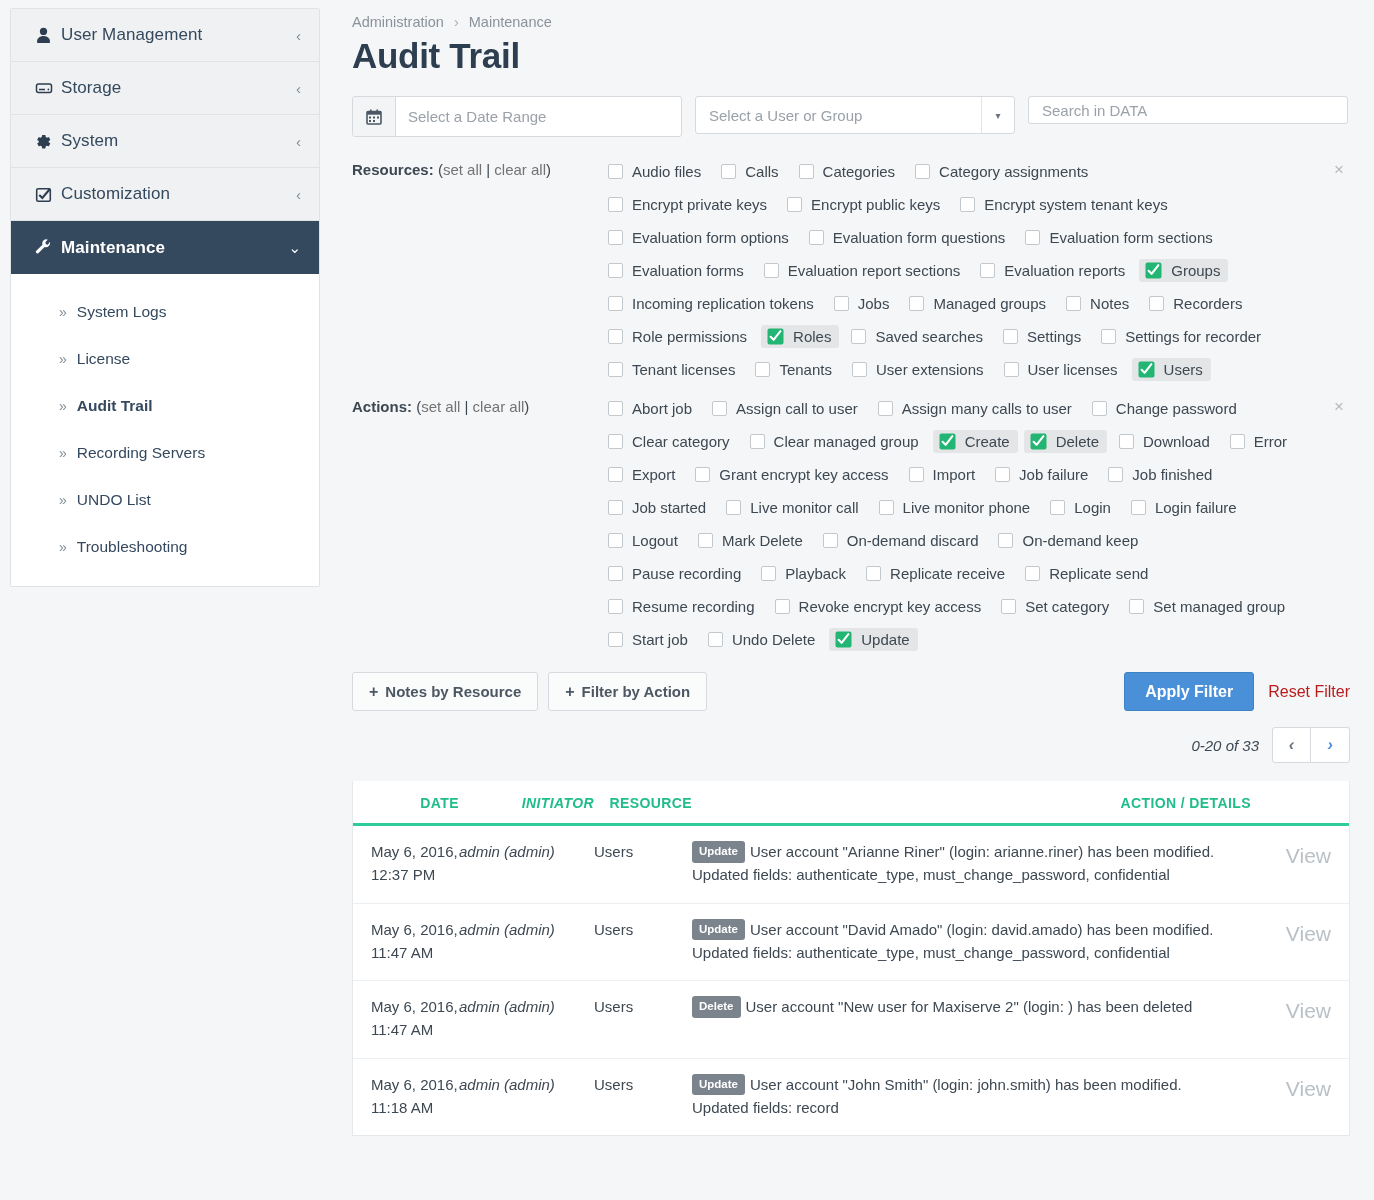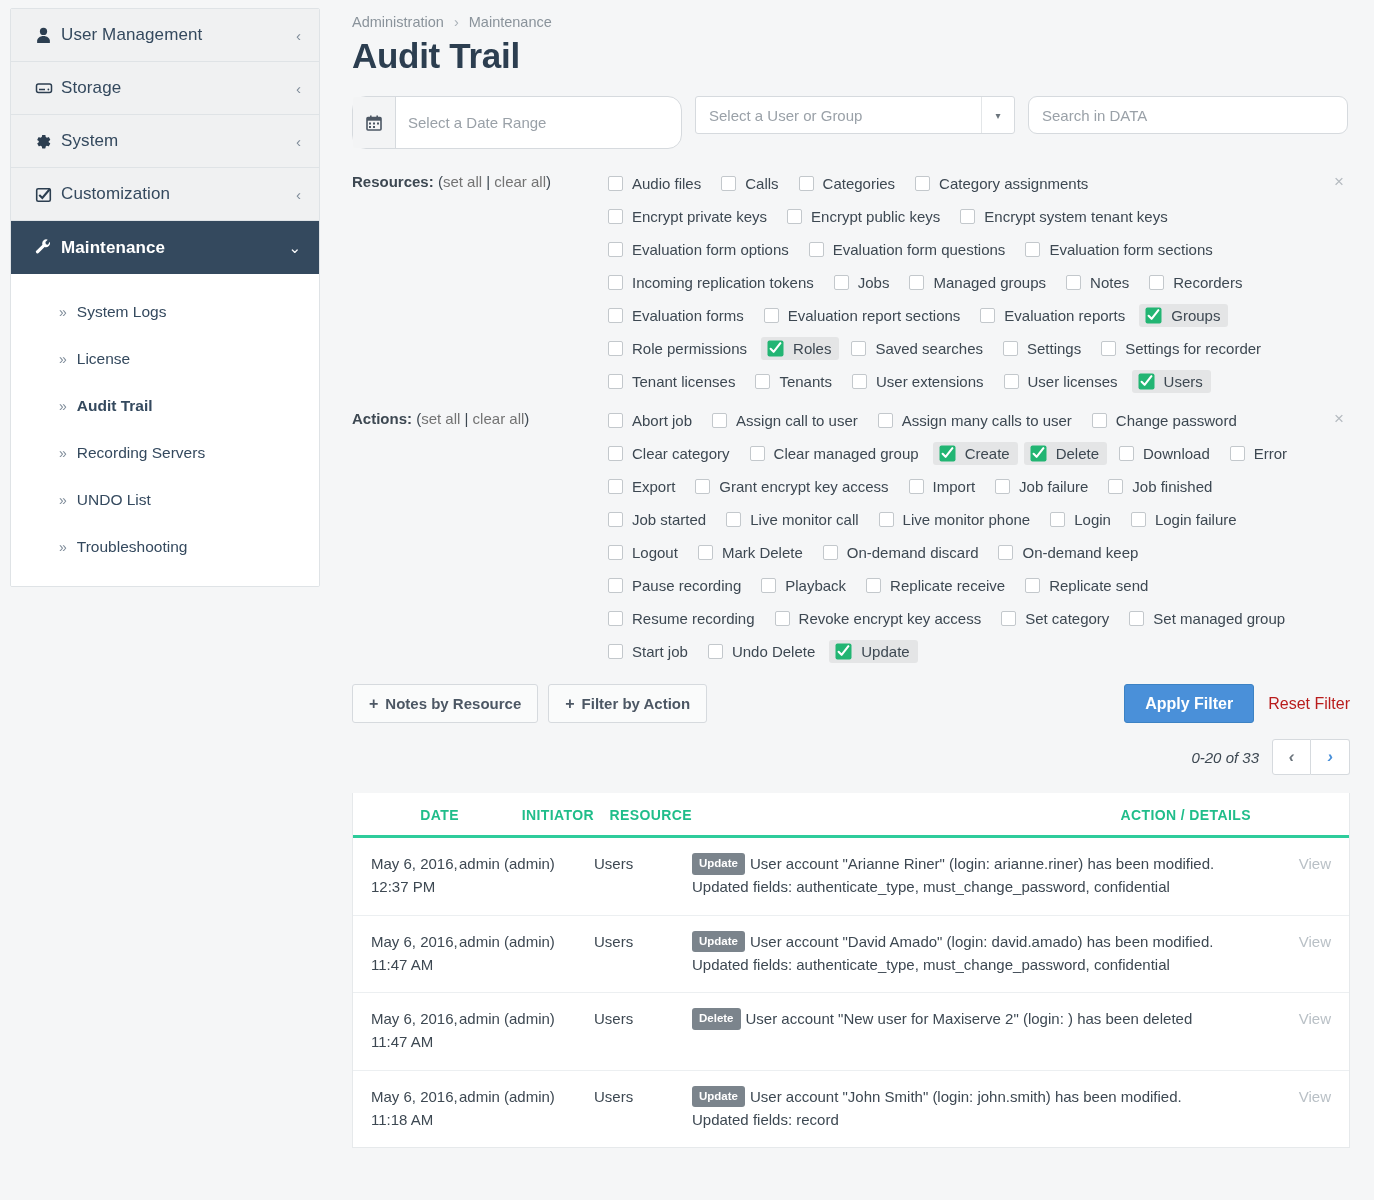--- a/index.html
+++ b/index.html
@@ -36,28 +36,28 @@
   .sub-item.current .sub-label { font-weight:bold; }
 
   
   .main { flex:1; padding: 14px 24px 0 22px; min-width:0; }
   .breadcrumb { font-size:14.5px; color:#8a939b; margin-bottom:6px; }
   .breadcrumb .sep { margin:0 6px; color:#a9b1b8; }
   .page-title { font-size:35px; font-weight:bold; color:#2c3e50; margin:0 0 20px 0; letter-spacing:-.3px; }
 
   
   .filter-row { display:flex; gap:13px; margin-bottom:18px; }
-  .date-group { display:flex; width:330px; height:53px; border:1px solid #d6dade; border-radius:14px; background:#fff; }
+  .date-group { display:flex; width:330px; height:41px; border:1px solid #d6dade; border-radius:3px; background:#fff; }
   .date-addon { width:43px; display:flex; align-items:center; justify-content:center; background:#f3f4f5; border-right:1px solid #d6dade; border-radius:3px 0 0 3px; }
   .date-input { flex:1; border:none; outline:none; background:transparent; padding:0 12px; font-size:15px; color:#555; font-family:inherit; }
   .date-input::placeholder { color:#9aa1a8; }
   .select-group { display:flex; width:320px; height:38px; border:1px solid #d6dade; border-radius:3px; background:#fff; }
   .select-text { flex:1; display:flex; align-items:center; padding:0 13px; color:#9aa1a8; font-size:15px; }
   .select-caret { width:33px; display:flex; align-items:center; justify-content:center; border-left:1px solid #e3e6e8; color:#6b747c; font-size:10px; }
-  .search-input { width:320px; height:38px; border:1px solid #d6dade; border-radius:9px; padding:0 13px; font-size:15px; color:#555; outline:none; background:#fff; font-family:inherit; }
+  .search-input { width:320px; height:28px; border:1px solid #d6dade; border-radius:3px; padding:0 13px; font-size:15px; color:#555; outline:none; background:#fff; font-family:inherit; }
   .search-input::placeholder { color:#9aa1a8; }
 
   
   .facet { display:flex; position:relative; margin-bottom:6px; }
   .facet-label { width:250px; flex:0 0 250px; padding-top:6px; font-size:15px; color:#3d4852; }
   .facet-label b { font-weight:bold; }
   .facet-label a { color:#737373; text-decoration:none; }
   .facet-boxes { flex:1; min-width:0; padding-right:36px; }
   .cb-row { display:flex; flex-wrap:wrap; align-items:center; min-height:33px; }
   .cb {
@@ -98,32 +98,32 @@
     font-size:17px; color:#6b747c; font-weight:bold;
   }
   .pg-btn:first-child { border-radius:3px 0 0 3px; }
   .pg-btn:last-child { border-radius:0 3px 3px 0; border-left:none; color:#4a90d9; }
 
   
   .table-wrap { background:#fff; border:1px solid #e6e9eb; border-top:none; margin-top:18px; }
   .thead { display:flex; padding:14px 18px 12px 18px; border-bottom:3px solid #2ecc9b; }
   .th { font-size:14px; font-weight:bold; color:#20bd8a; letter-spacing:.4px;text-align:right; }
   .c-date { width:88px; flex:0 0 88px; }
-  .c-init { width:135px; flex:0 0 135px; }
+  .c-init { width:135px; flex:0 0 135px;font-style:italic; }
   .c-res { width:98px; flex:0 0 98px; }
   .c-act { flex:1; min-width:0; padding-right:10px; }
   .c-view { width:70px; flex:0 0 70px; text-align:right; }
   .trow { display:flex; padding:14px 18px 16px 18px; border-bottom:1px solid #eceff1; }
   .trow:last-child { border-bottom:none; }
   .td { font-size:15px; color:#3d4852; line-height:1.55; }
   .tag {
     display:inline-block; background:#7b848c; color:#fff; font-size:11.5px; font-weight:bold;
     padding:2px 7px; border-radius:3px; margin-right:5px; vertical-align:2px;
   }
-  .view-link { color:#b9c0c6; font-size:15px; cursor:pointer; }
+  .view-link { color:#b9c0c6; font-size:21px; cursor:pointer; }
 </style>
 </head>
 <body>
 
 <div class="app">
 
   <aside class="sidebar">
     <div class="nav-card">
       <div id="nav-items">
           <div class="nav-item">
@@ -292,60 +292,60 @@
               <span>Evaluation form questions</span>
             </label>
             <label class="cb">
               <span class="box"></span>
               <span>Evaluation form sections</span>
             </label>
           </div>
           <div class="cb-row">
             <label class="cb">
               <span class="box"></span>
-              <span>Incoming replication tokens</span>
-            </label>
-            <label class="cb">
-              <span class="box"></span>
-              <span>Jobs</span>
-            </label>
-            <label class="cb">
-              <span class="box"></span>
-              <span>Managed groups</span>
-            </label>
-            <label class="cb">
-              <span class="box"></span>
-              <span>Notes</span>
-            </label>
-            <label class="cb">
-              <span class="box"></span>
-              <span>Recorders</span>
-            </label>
-          </div>
-          <div class="cb-row">
-            <label class="cb">
-              <span class="box"></span>
               <span>Evaluation forms</span>
             </label>
             <label class="cb">
               <span class="box"></span>
               <span>Evaluation report sections</span>
             </label>
             <label class="cb">
               <span class="box"></span>
               <span>Evaluation reports</span>
             </label>
             <label class="cb checked">
               <span class="box">
                 <svg width="17" height="17" viewBox="0 0 17 17">
                   <rect x="0.5" y="0.5" width="16" height="16" rx="2" fill="#22b573"></rect>
                   <polyline points="3.6,8.8 6.6,11.8 13.4,3.2" fill="none" stroke="#ffffff" stroke-width="2.1" stroke-linecap="round" stroke-linejoin="round"></polyline>
                 </svg>
               </span>
               <span>Groups</span>
+            </label>
+          </div>
+          <div class="cb-row">
+            <label class="cb">
+              <span class="box"></span>
+              <span>Incoming replication tokens</span>
+            </label>
+            <label class="cb">
+              <span class="box"></span>
+              <span>Jobs</span>
+            </label>
+            <label class="cb">
+              <span class="box"></span>
+              <span>Managed groups</span>
+            </label>
+            <label class="cb">
+              <span class="box"></span>
+              <span>Notes</span>
+            </label>
+            <label class="cb">
+              <span class="box"></span>
+              <span>Recorders</span>
             </label>
           </div>
           <div class="cb-row">
             <label class="cb">
               <span class="box"></span>
               <span>Role permissions</span>
             </label>
             <label class="cb checked">
               <span class="box">
                 <svg width="17" height="17" viewBox="0 0 17 17">

